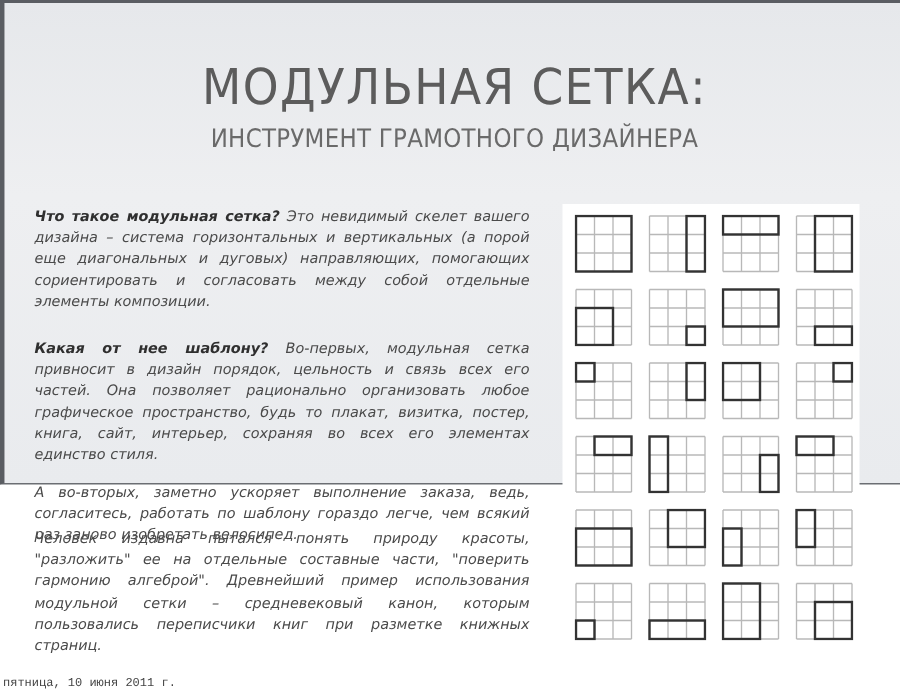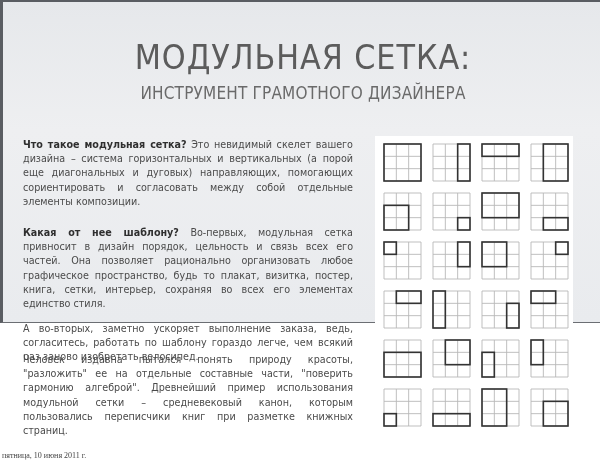--- a/index.html
+++ b/index.html
@@ -24,52 +24,52 @@
     .subtitle {
       position: absolute; left: 0; width: 600px; top: 81px; text-align: center;
       font-family: "DejaVu Sans", sans-serif; font-size: 17px; color: #6a6a6a;
       letter-spacing: 0.2px; transform: scaleX(0.9); transform-origin: center;
     }
     .text-col {
       position: absolute; left: 20px; top: 136px; width: 330px;
       font-family: "DejaVu Sans", sans-serif; font-size: 9.6px; line-height: 14.2px; color: #4a4a4a;
     }
     .text-col p { margin: 0 0 8px 0; }
-    .text-col p.justify { text-align: justify; text-align-last: left; }
+    .text-col p.justify { text-align: justify; text-align-last: left; font-style: italic; }
     .text-col b { color: #2f2f2f; font-weight: bold; }
     .p1 { position: absolute; top: 0; left: 0; width: 330px; }
     .p2 { position: absolute; top: 88px; left: 0; width: 330px; }
     .p3 { position: absolute; top: 184px; left: 0; width: 330px; }
     .p4 { position: absolute; top: 215px; left: 0; width: 330px; }
     .panel {
       position: absolute; left: 372px; top: 134px; width: 198px; height: 296px;
       background: #ffffff;
     }
     .grid {
       position: absolute; width: 37px; height: 37px; box-sizing: border-box;
     }
     .grid svg { display: block; }
     .date {
-      position: absolute; left: 2px; top: 451px; font-family: Liberation Serif, serif;
+      position: absolute; left: 2px; top: 451px; font-family: Liberation Mono, monospace;
       font-size: 8px; color: #444; line-height: 10px;
     }
   </style>
 </head>
 <body>
 
 <div class="slide">
   <div class="title">МОДУЛЬНАЯ СЕТКА:</div>
   <div class="subtitle">ИНСТРУМЕНТ ГРАМОТНОГО ДИЗАЙНЕРА</div>
 
   <div class="text-col">
     <p class="p1 justify">
       <b>Что такое модульная сетка?</b><span> Это невидимый скелет вашего дизайна – система горизонтальных и вертикальных (а порой еще диагональных и дуговых) направляющих, помогающих сориентировать и согласовать между собой отдельные элементы композиции.</span>
     </p>
     <p class="p2 justify">
-      <b>Какая от нее шаблону?</b><span> Во-первых, модульная сетка привносит в дизайн порядок, цельность и связь всех его частей. Она позволяет рационально организовать любое графическое пространство, будь то плакат, визитка, постер, книга, сетки, интерьер, сохраняя во всех его элементах единство стиля.</span>
+      <b>Какая от нее шаблону?</b><span> Во-первых, модульная сетка привносит в дизайн порядок, цельность и связь всех его частей. Она позволяет рационально организовать любое графическое пространство, будь то плакат, визитка, постер, книга, сайт, интерьер, сохраняя во всех его элементах единство стиля.</span>
     </p>
     <p class="p3 justify">
       <span>А во-вторых, заметно ускоряет выполнение заказа, ведь, согласитесь, работать по шаблону гораздо легче, чем всякий раз заново изобретать велосипед.</span>
     </p>
     <p class="p4 justify">
       <span>Человек издавна пытался понять природу красоты, "разложить" ее на отдельные составные части, "поверить гармонию алгеброй". Древнейший пример использования модульной сетки – средневековый канон, которым пользовались переписчики книг при разметке книжных страниц.</span>
     </p>
   </div>
 
   <div class="panel" id="grid-panel">

